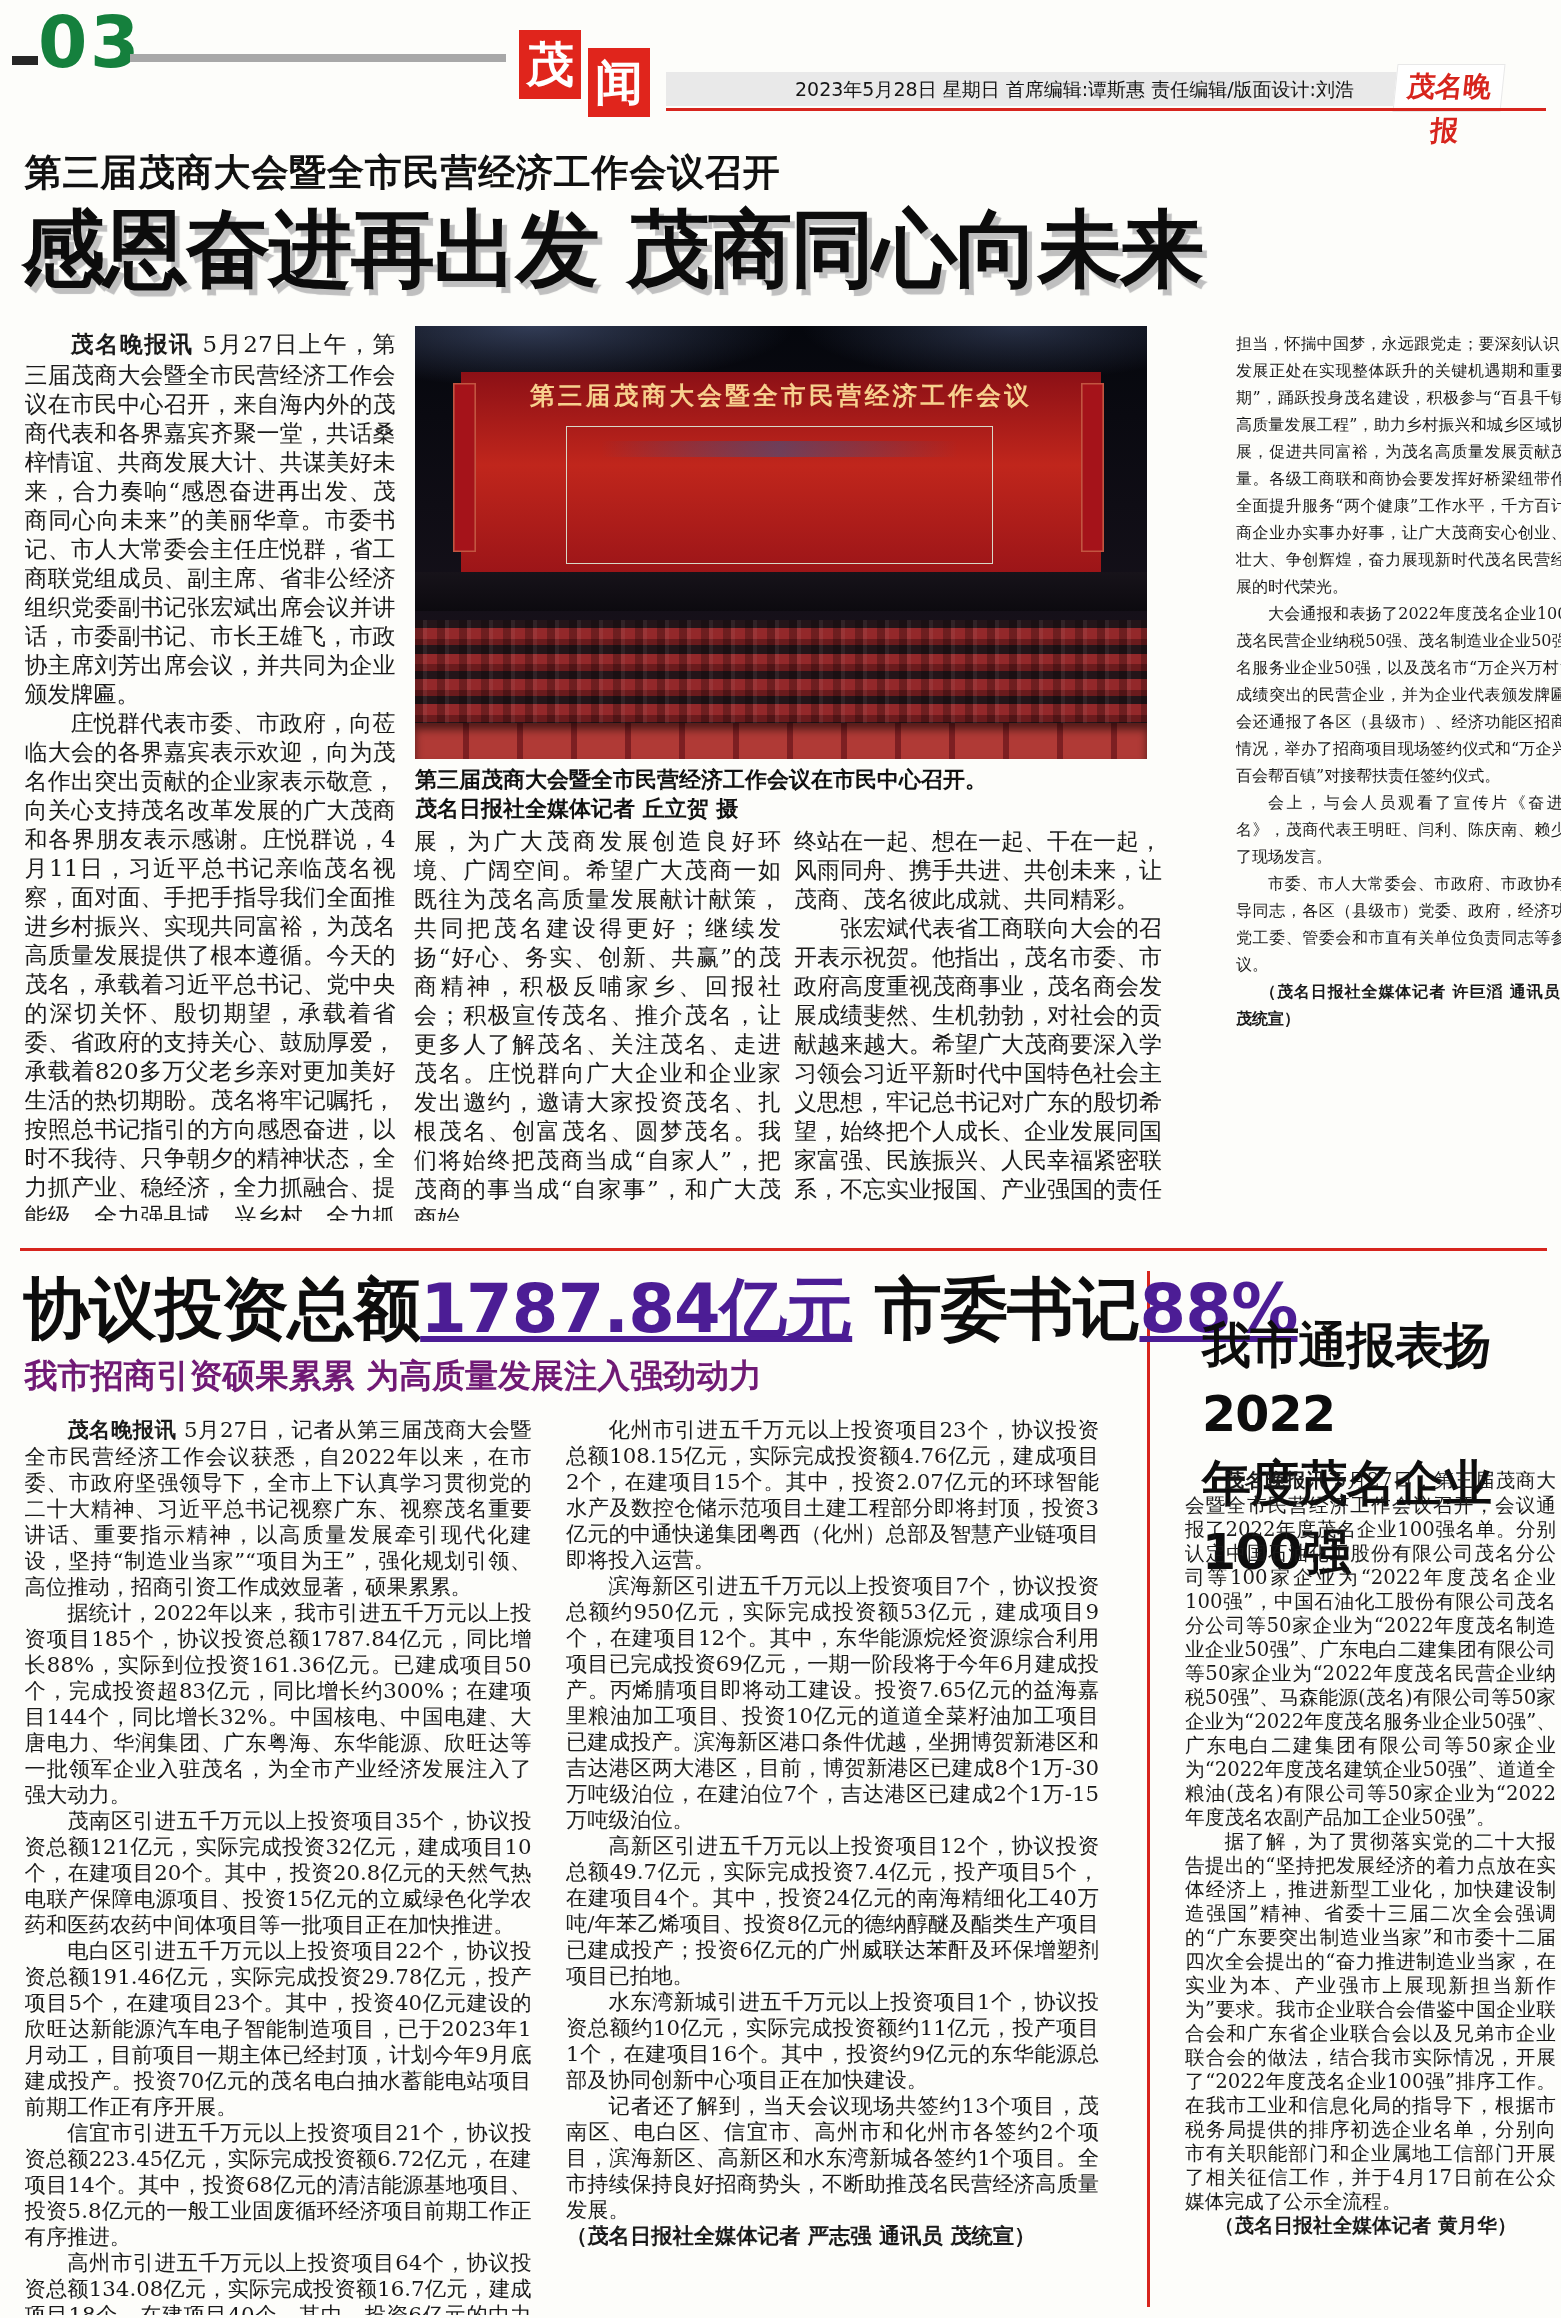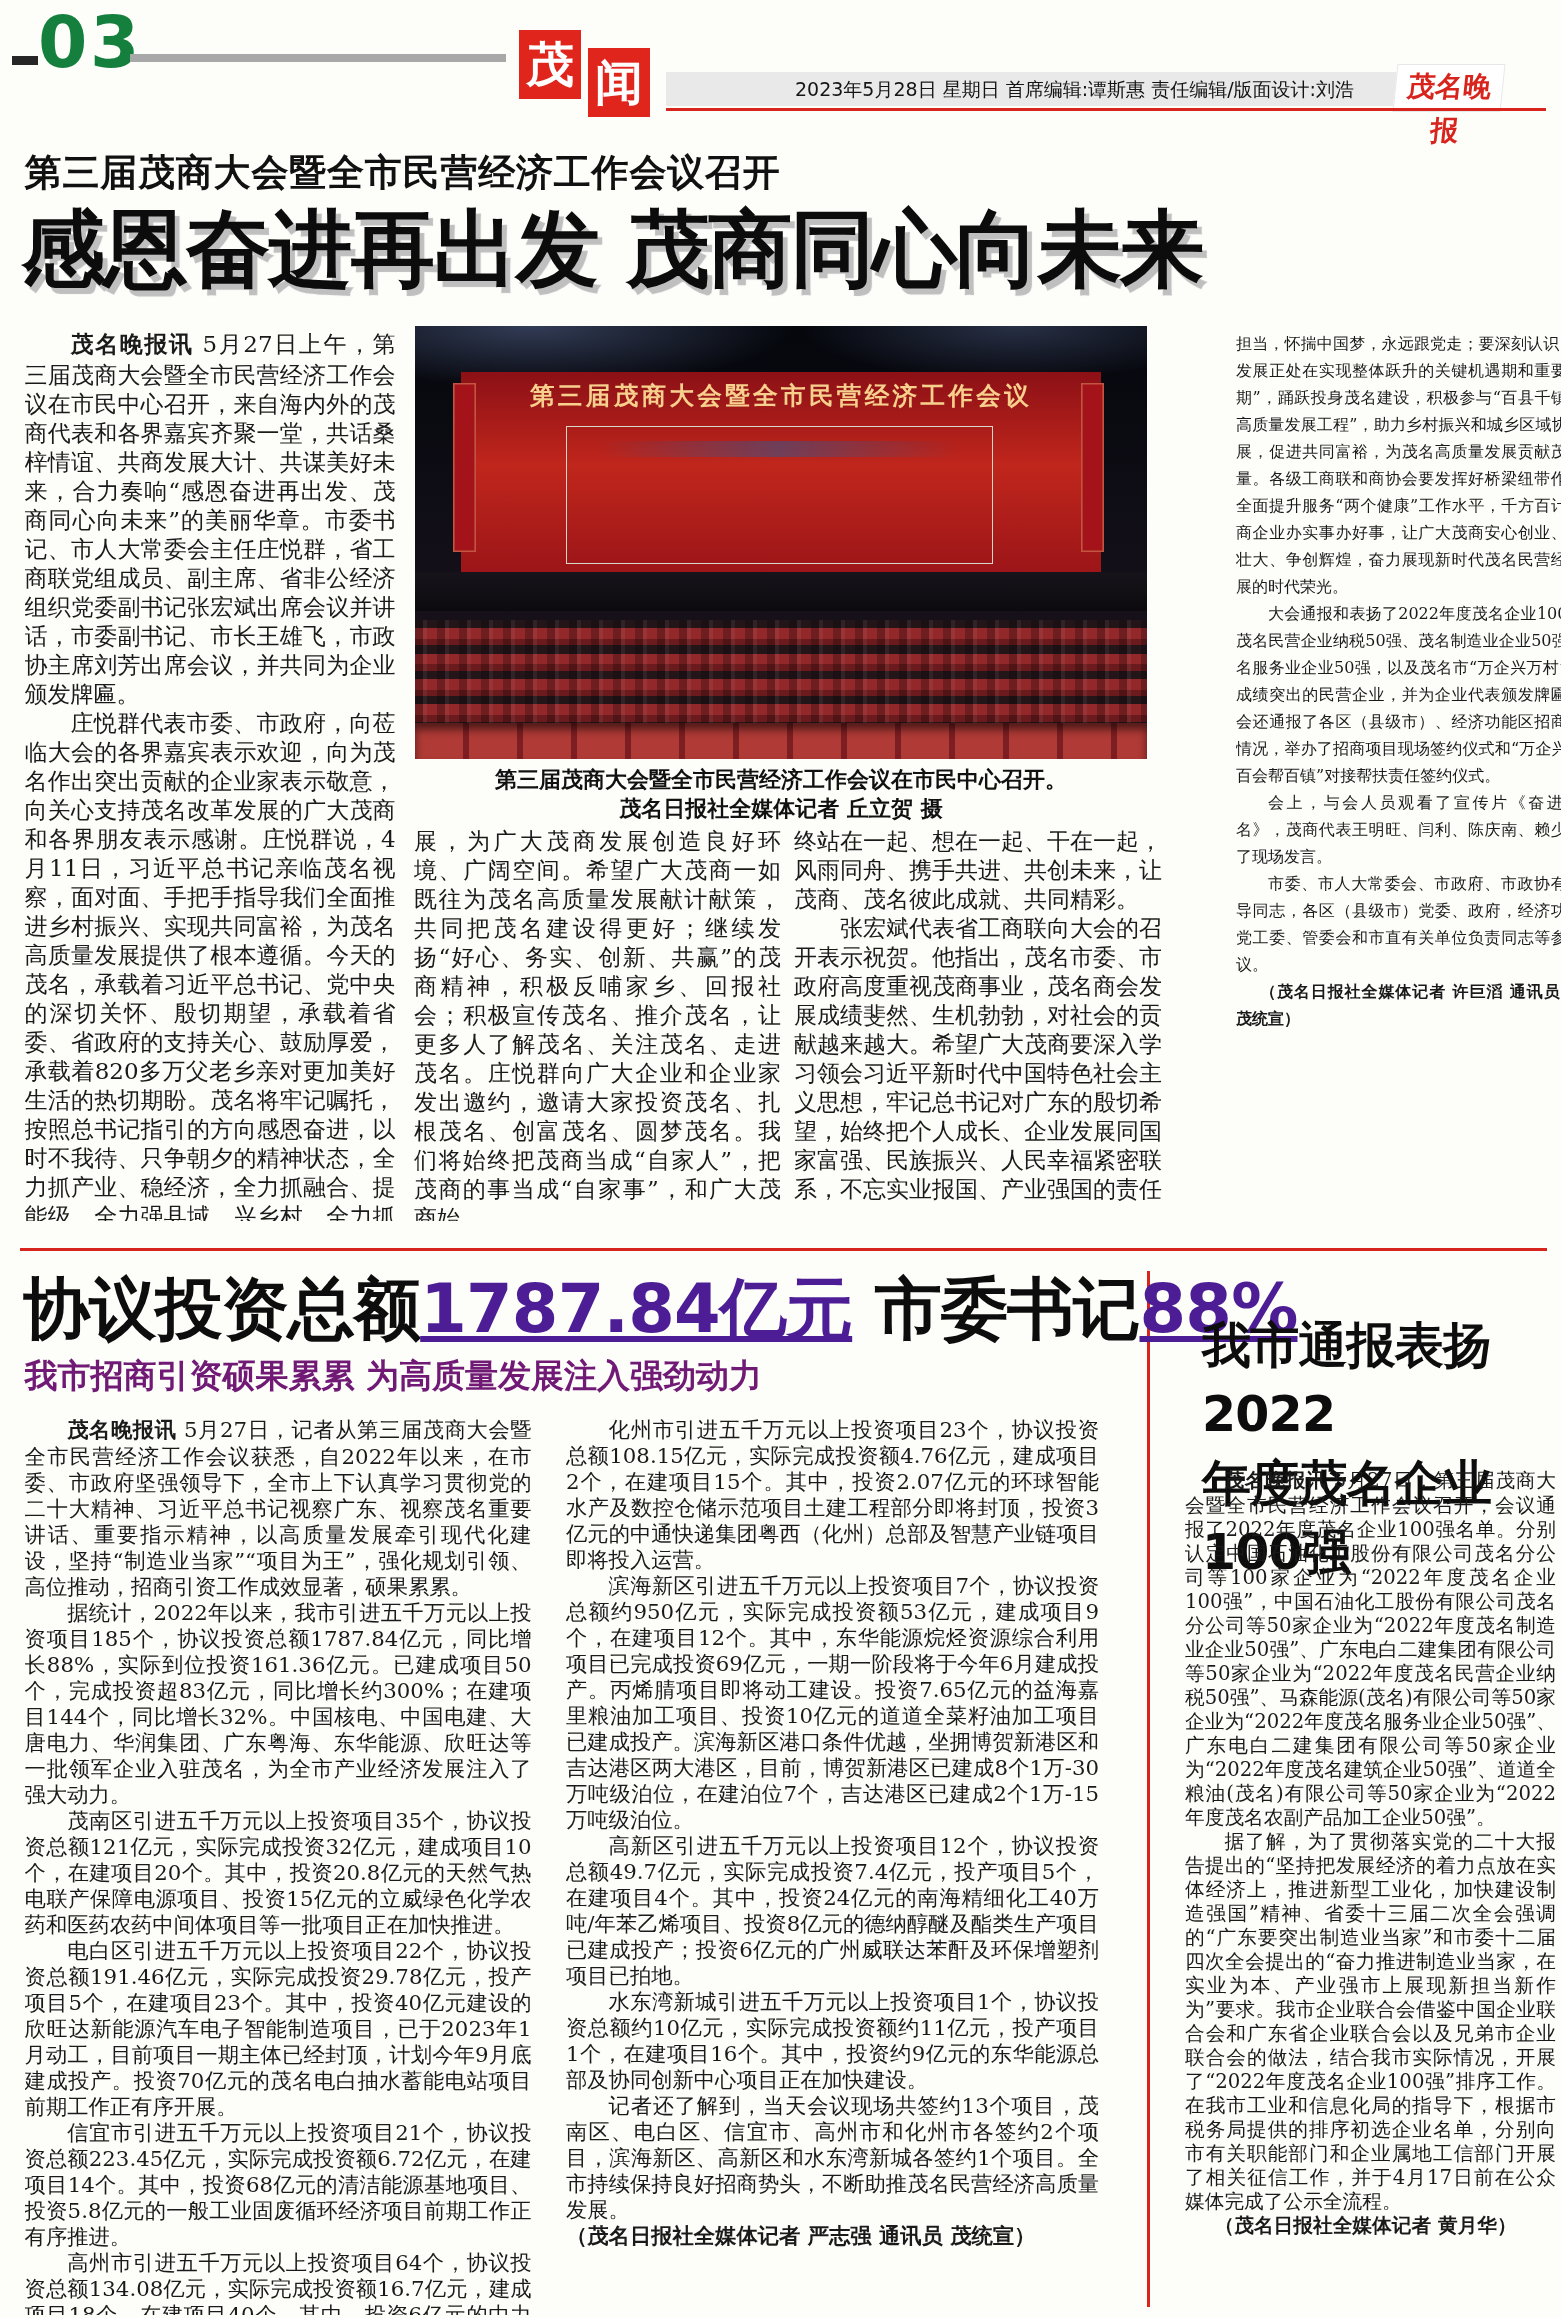--- a/index.html
+++ b/index.html
@@ -65,21 +65,21 @@
             background:linear-gradient(180deg,#17131a,#0c0a0f);}
   .ph-hedge{position:absolute;left:33px;top:281px;width:666px;height:13px;
             background:repeating-linear-gradient(90deg,#2f5531 0 9.8px,#22402 4 9.8px 19.7px,#223f24 9.8px 19.7px);}
   .ph-audience{position:absolute;left:0;top:294px;width:100%;height:139px;
       background:
         repeating-linear-gradient(90deg,rgba(0,0,0,.25) 0 8.2px,rgba(255,255,255,.06) 8.2px 12.3px,transparent 12.3px 22px),
         repeating-linear-gradient(180deg,#241519 0 8.2px,#93282a 8.2px 19px,#6b1b1d 19px 25.4px);}
   .ph-frontrow{position:absolute;left:0;bottom:0;width:100%;height:36px;
       background:repeating-linear-gradient(90deg,#b03a36 0 48px,#7d1f22 48px 54px);
       box-shadow:inset 0 6.6px 8.2px rgba(0,0,0,.55);}
-  .caption{position:absolute;left:415px;top:765px;width:732px;text-align:center;
+  .caption{position:absolute;left:415px;top:765px;width:732px;text-align:left;
            font:700 22px/29px "DejaVu Sans","Liberation Sans",sans-serif;color:#111;}
   .caption p{margin:0;}
 
   
   .redrule-mid{position:absolute;left:19.7px;top:1248px;width:1527px;height:3.3px;background:#d7251d;}
   .redrule-vert{position:absolute;left:1147px;top:1271px;width:2.5px;height:1036px;background:#d7251d;}
 
   
   .headline2{position:absolute;left:23px;top:1271px;margin:0;white-space:nowrap;
              font:900 67px/1.15 "DejaVu Sans","Liberation Sans",sans-serif;color:#0d0d0d;letter-spacing:-0.8px;}

